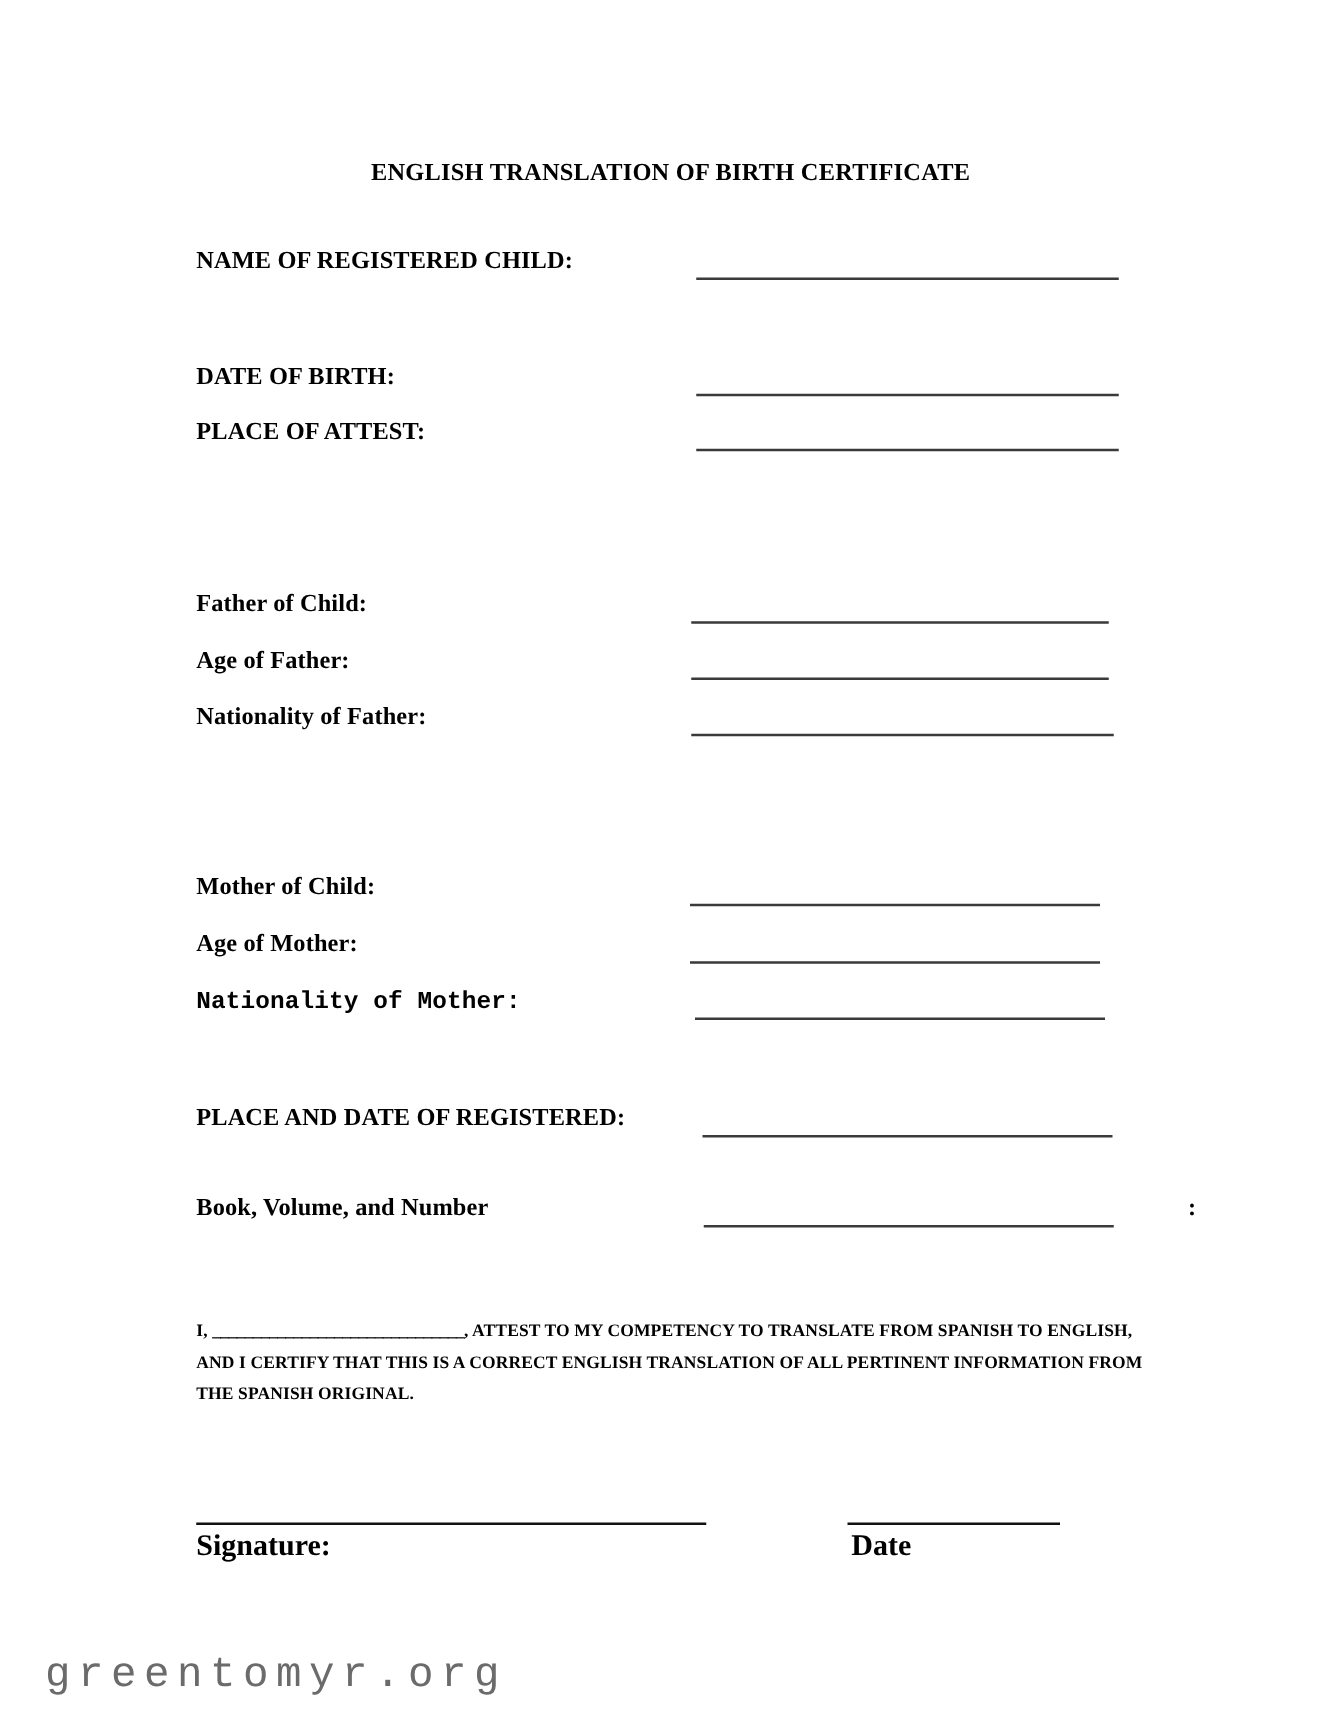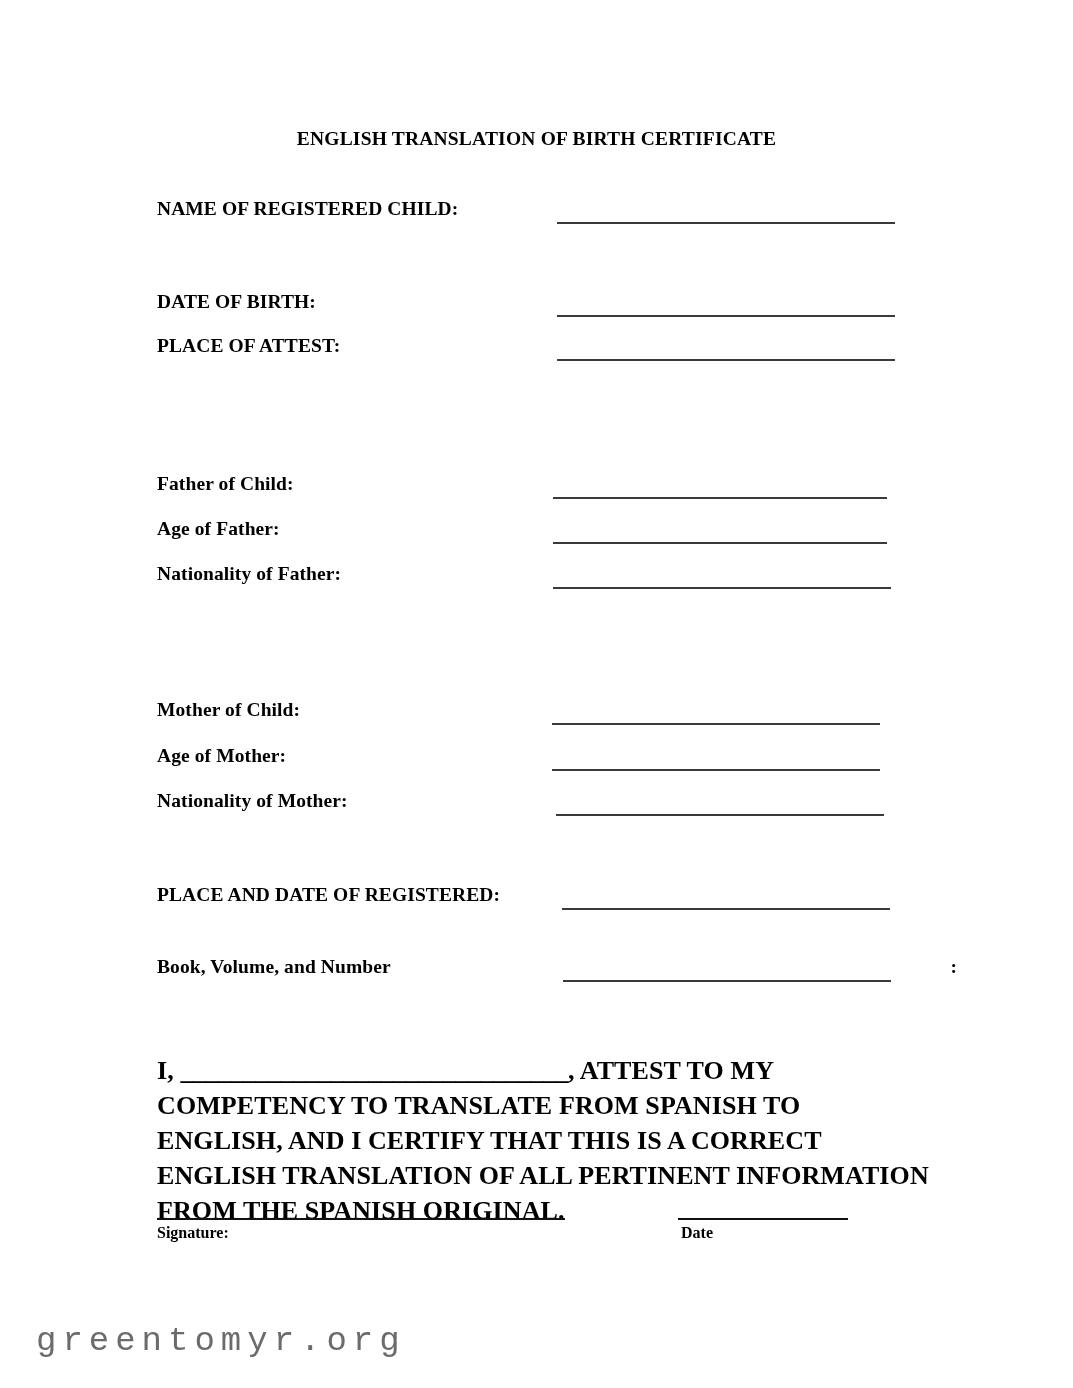--- a/index.html
+++ b/index.html
@@ -52,39 +52,39 @@
     border-bottom: 2px solid #3a3a3a;
     height: 0;
   }
 
   
   .attestation {
     position: absolute;
     left: 157px;
     top: 1053px;
     width: 775px;
-    font-size: 26px;
+    font-size: 14px;
     font-weight: bold;
-    line-height: 35px;
+    line-height: 25px;
     letter-spacing: 0.1px;
   }
   .inline-blank {
     font-weight: bold;
     letter-spacing: -0.5px;
   }
 
   
   .sig-line {
     position: absolute;
     border-bottom: 2.5px solid #111111;
     height: 0;
   }
   .sig-label {
     position: absolute;
-    font-size: 16px;
+    font-size: 24px;
     font-weight: bold;
   }
 
   
   .watermark {
     position: absolute;
     left: 36px;
     top: 1322px;
     font-family: "Liberation Mono", "DejaVu Sans Mono", monospace;
     font-size: 34px;
@@ -133,21 +133,21 @@
   <div class="field-row" style="top:699px;">
     <span class="field-label">Mother of Child:</span>
   </div>
   <div class="blank-line" style="left:552px; top:723px; width:328px;"></div>
 
   <div class="field-row" style="top:745px;">
     <span class="field-label">Age of Mother:</span>
   </div>
   <div class="blank-line" style="left:552px; top:769px; width:328px;"></div>
 
-  <div class="field-row" style="top:790px;">
+  <div class="field-row" style="top:790px;font-family:Liberation Mono, monospace;">
     <span class="field-label">Nationality of Mother:</span>
   </div>
   <div class="blank-line" style="left:556px; top:814px; width:328px;"></div>
 
   <div class="field-row" style="top:884px;">
     <span class="field-label">PLACE AND DATE OF REGISTERED:</span>
   </div>
   <div class="blank-line" style="left:562px; top:908px; width:328px;"></div>
 
   <div class="field-row" style="top:956px;justify-content:space-between;">

